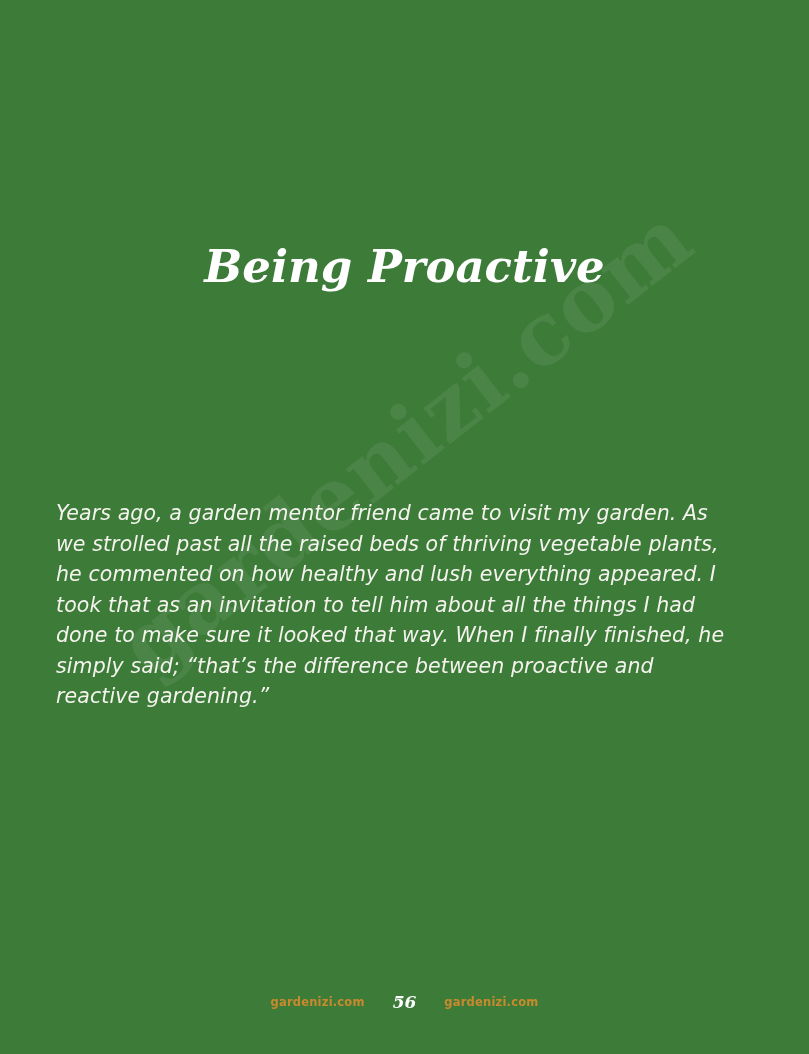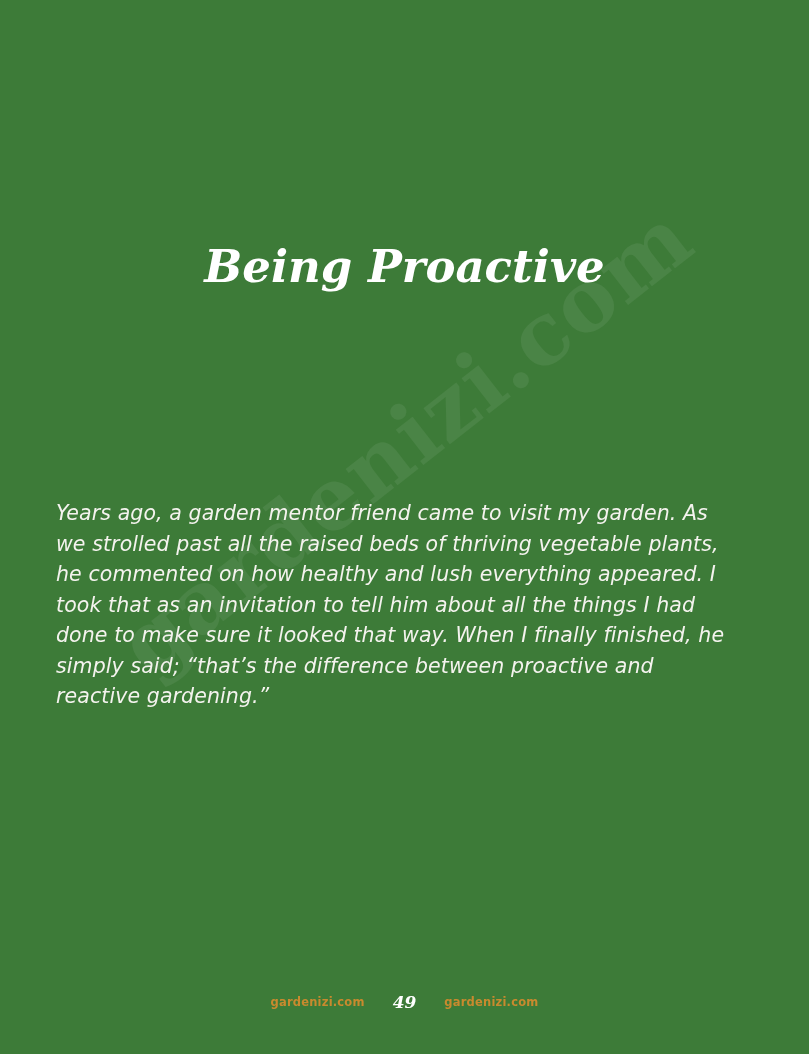--- a/index.html
+++ b/index.html
@@ -117,17 +117,17 @@
   <div class="watermark">gardenizi.com</div>
 
   <div class="title-block">
     <h2 class="title-sub">Being Proactive</h2>
   </div>
 
   <div class="body-text">Years ago, a garden mentor friend came to visit my garden. As we strolled past all the raised beds of thriving vegetable plants, he commented on how healthy and lush everything appeared. I took that as an invitation to tell him about all the things I had done to make sure it looked that way. When I finally finished, he simply said; “that’s the difference between proactive and reactive gardening.”</div>
 
   <div class="footer">
     <span class="footer-brand-left">gardenizi.com</span>
-    <span class="footer-page">49</span>
+    <span class="footer-page">56</span>
     <span class="footer-brand-right">gardenizi.com</span>
   </div>
 
 </div>
 
 </body></html>

